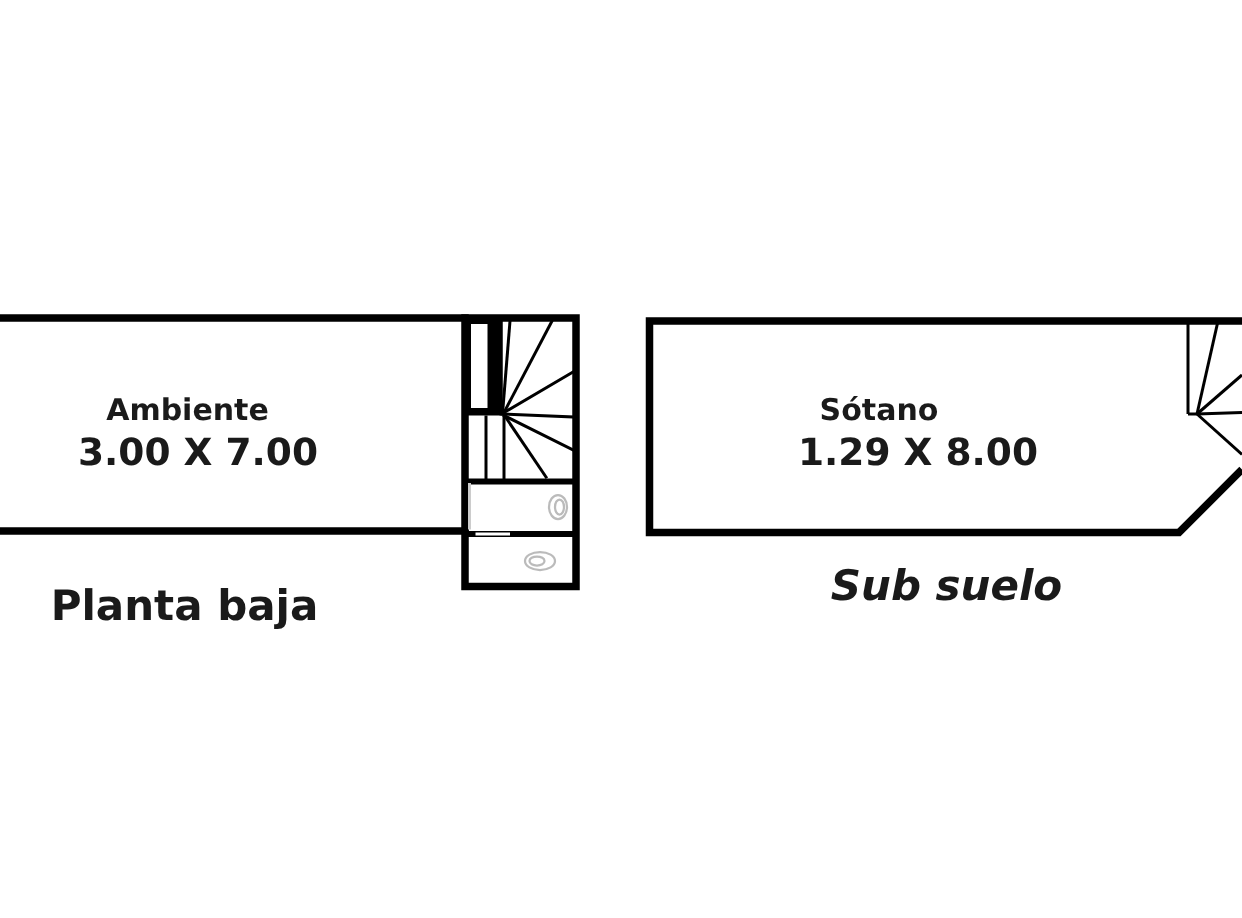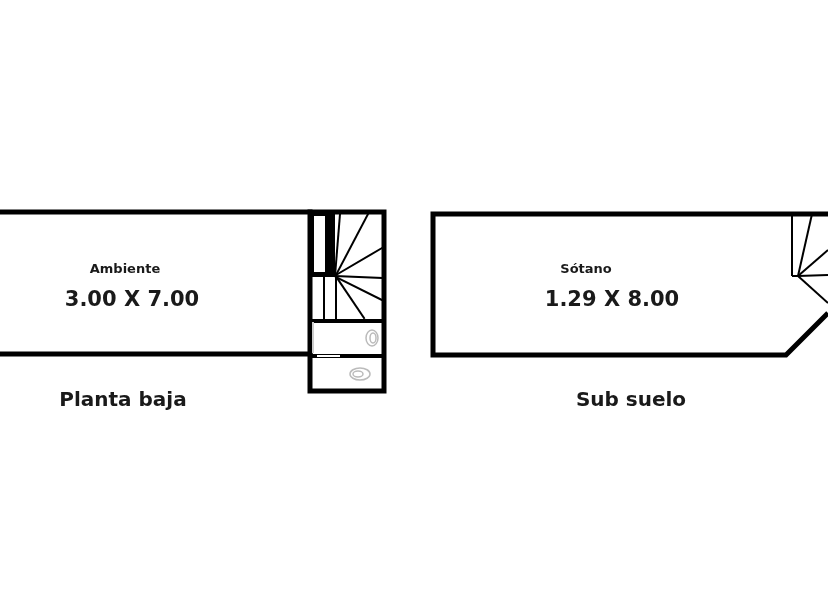--- a/index.html
+++ b/index.html
@@ -1,21 +1,21 @@
 <!DOCTYPE html>
 <html><head>
 <meta charset="utf-8">
 <style>
   html, body { margin:0; padding:0; background:#ffffff; }
   body { width:828px; height:612px; position:relative; overflow:hidden; font-family:"DejaVu Sans", sans-serif; }
   svg { position:absolute; left:0; top:0; }
   .lbl { position:absolute; font-family:"DejaVu Sans", sans-serif; font-weight:bold; color:#1a1a1a; text-align:center; white-space:nowrap; }
-  .room-name { font-size:13px; }
-  .room-dim { font-size:21px; }
-  .caption { font-size:20px; }
+  .room-name { font-size:20px; }
+  .room-dim { font-size:25px; }
+  .caption { font-size:28px; }
 </style>
 </head>
 <body>
 
 <svg width="828" height="612" viewBox="0 0 828 612">
 
   <g stroke="#000" fill="none" stroke-linecap="square">
 
     <line x1="0" y1="212" x2="310" y2="212" stroke-width="5"></line>
     <line x1="0" y1="354" x2="310" y2="354" stroke-width="5"></line>
@@ -65,13 +65,13 @@
     </g>
   </g>
 </svg>
 
 <div class="lbl room-name" style="left:40px; top:261px; width:170px;">Ambiente</div>
 <div class="lbl room-dim" style="left:47px; top:287px; width:170px;">3.00 X 7.00</div>
 <div class="lbl caption" style="left:28px; top:387px; width:190px;">Planta baja</div>
 
 <div class="lbl room-name" style="left:501px; top:261px; width:170px;">Sótano</div>
 <div class="lbl room-dim" style="left:527px; top:287px; width:170px;">1.29 X 8.00</div>
-<div class="lbl caption" style="left:536px; top:387px; width:190px;">Sub suelo</div>
+<div class="lbl caption" style="left:536px; top:374px; width:190px;font-style:italic;">Sub suelo</div>
 
 </body></html>

